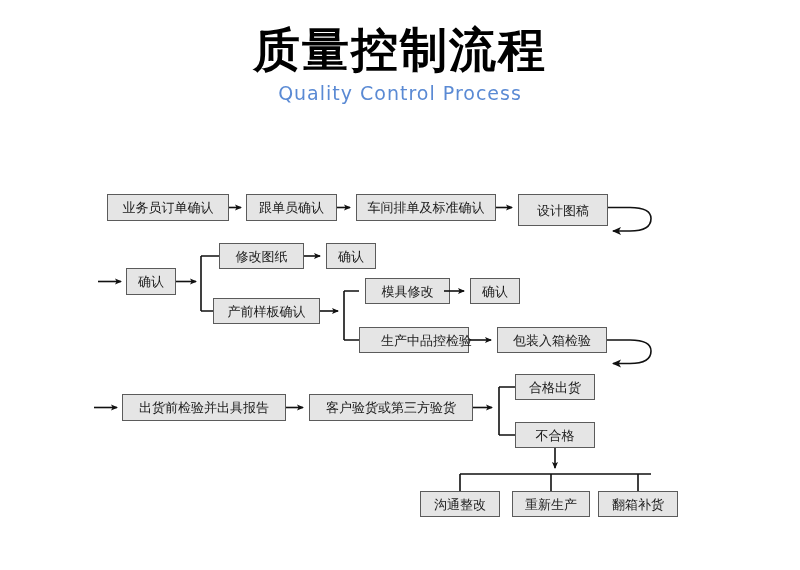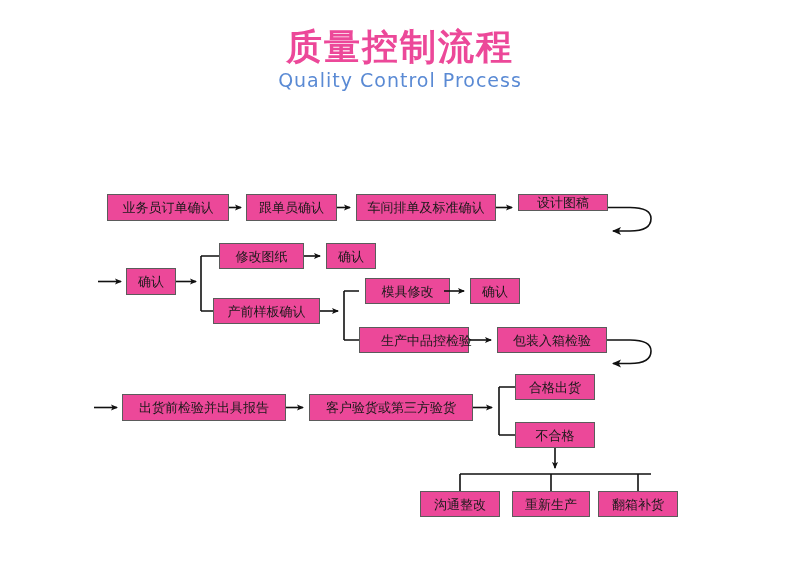--- a/index.html
+++ b/index.html
@@ -16,25 +16,25 @@
   }
 
   #header {
     position: absolute;
     left: 0;
     top: 26px;
     width: 800px;
     text-align: center;
   }
   #title {
-    font-family: Liberation Sans, sans-serif;
-    font-size: 36px;
+    font-family: Liberation Mono, monospace;
+    font-size: 47px;
     font-weight: bold;
     letter-spacing: 2px;
-    color: #ec4899;
+    color: #000000;
     line-height: 1.18;
   }
   #subtitle {
     font-family: "DejaVu Sans", "Liberation Sans", sans-serif;
     font-size: 19px;
     font-weight: normal;
     letter-spacing: 1px;
     color: #5a8ad4;
     margin-top: 2px;
     line-height: 1.1;
@@ -44,21 +44,21 @@
     position: absolute;
     left: 0;
     top: 0;
     width: 800px;
     height: 570px;
   }
 
   .node {
     position: absolute;
     box-sizing: border-box;
-    background: #ec4899;
+    background: #e5e5e5;
     border: 1.6px solid #5b5b5b;
     color: #1a1a1a;
     font-size: 13px;
     line-height: 1;
     display: flex;
     align-items: center;
     justify-content: center;
     white-space: nowrap;
     font-family: "DejaVu Sans", "Liberation Sans", sans-serif;
   }
@@ -78,21 +78,21 @@
 <div id="chart">
 
   <div id="header">
     <div id="title">质量控制流程</div>
     <div id="subtitle">Quality Control Process</div>
   </div>
 
   <div class="node" style="left:107px; top:194px; width:122px; height:27px;">业务员订单确认</div>
   <div class="node" style="left:246px; top:194px; width:91px; height:27px;">跟单员确认</div>
   <div class="node" style="left:356px; top:194px; width:140px; height:27px;">车间排单及标准确认</div>
-  <div class="node" style="left:518px; top:194px; width:90px; height:17px;font-family:Liberation Serif, serif;">设计图稿</div>
+  <div class="node" style="left:518px; top:194px; width:90px; height:32px;font-family:Liberation Serif, serif;">设计图稿</div>
 
   <div class="node" style="left:126px; top:268px; width:50px; height:27px;">确认</div>
   <div class="node" style="left:219px; top:243px; width:85px; height:26px;">修改图纸</div>
   <div class="node" style="left:326px; top:243px; width:50px; height:26px;">确认</div>
   <div class="node" style="left:213px; top:298px; width:107px; height:26px;">产前样板确认</div>
   <div class="node" style="left:359px; top:278px; width:85px; height:26px;margin-left:6px;">模具修改</div>
   <div class="node" style="left:470px; top:278px; width:50px; height:26px;">确认</div>
   <div class="node" style="left:359px; top:327px; width:110px; height:26px;padding-left:25px;">生产中品控检验</div>
   <div class="node" style="left:497px; top:327px; width:110px; height:26px;">包装入箱检验</div>
 

